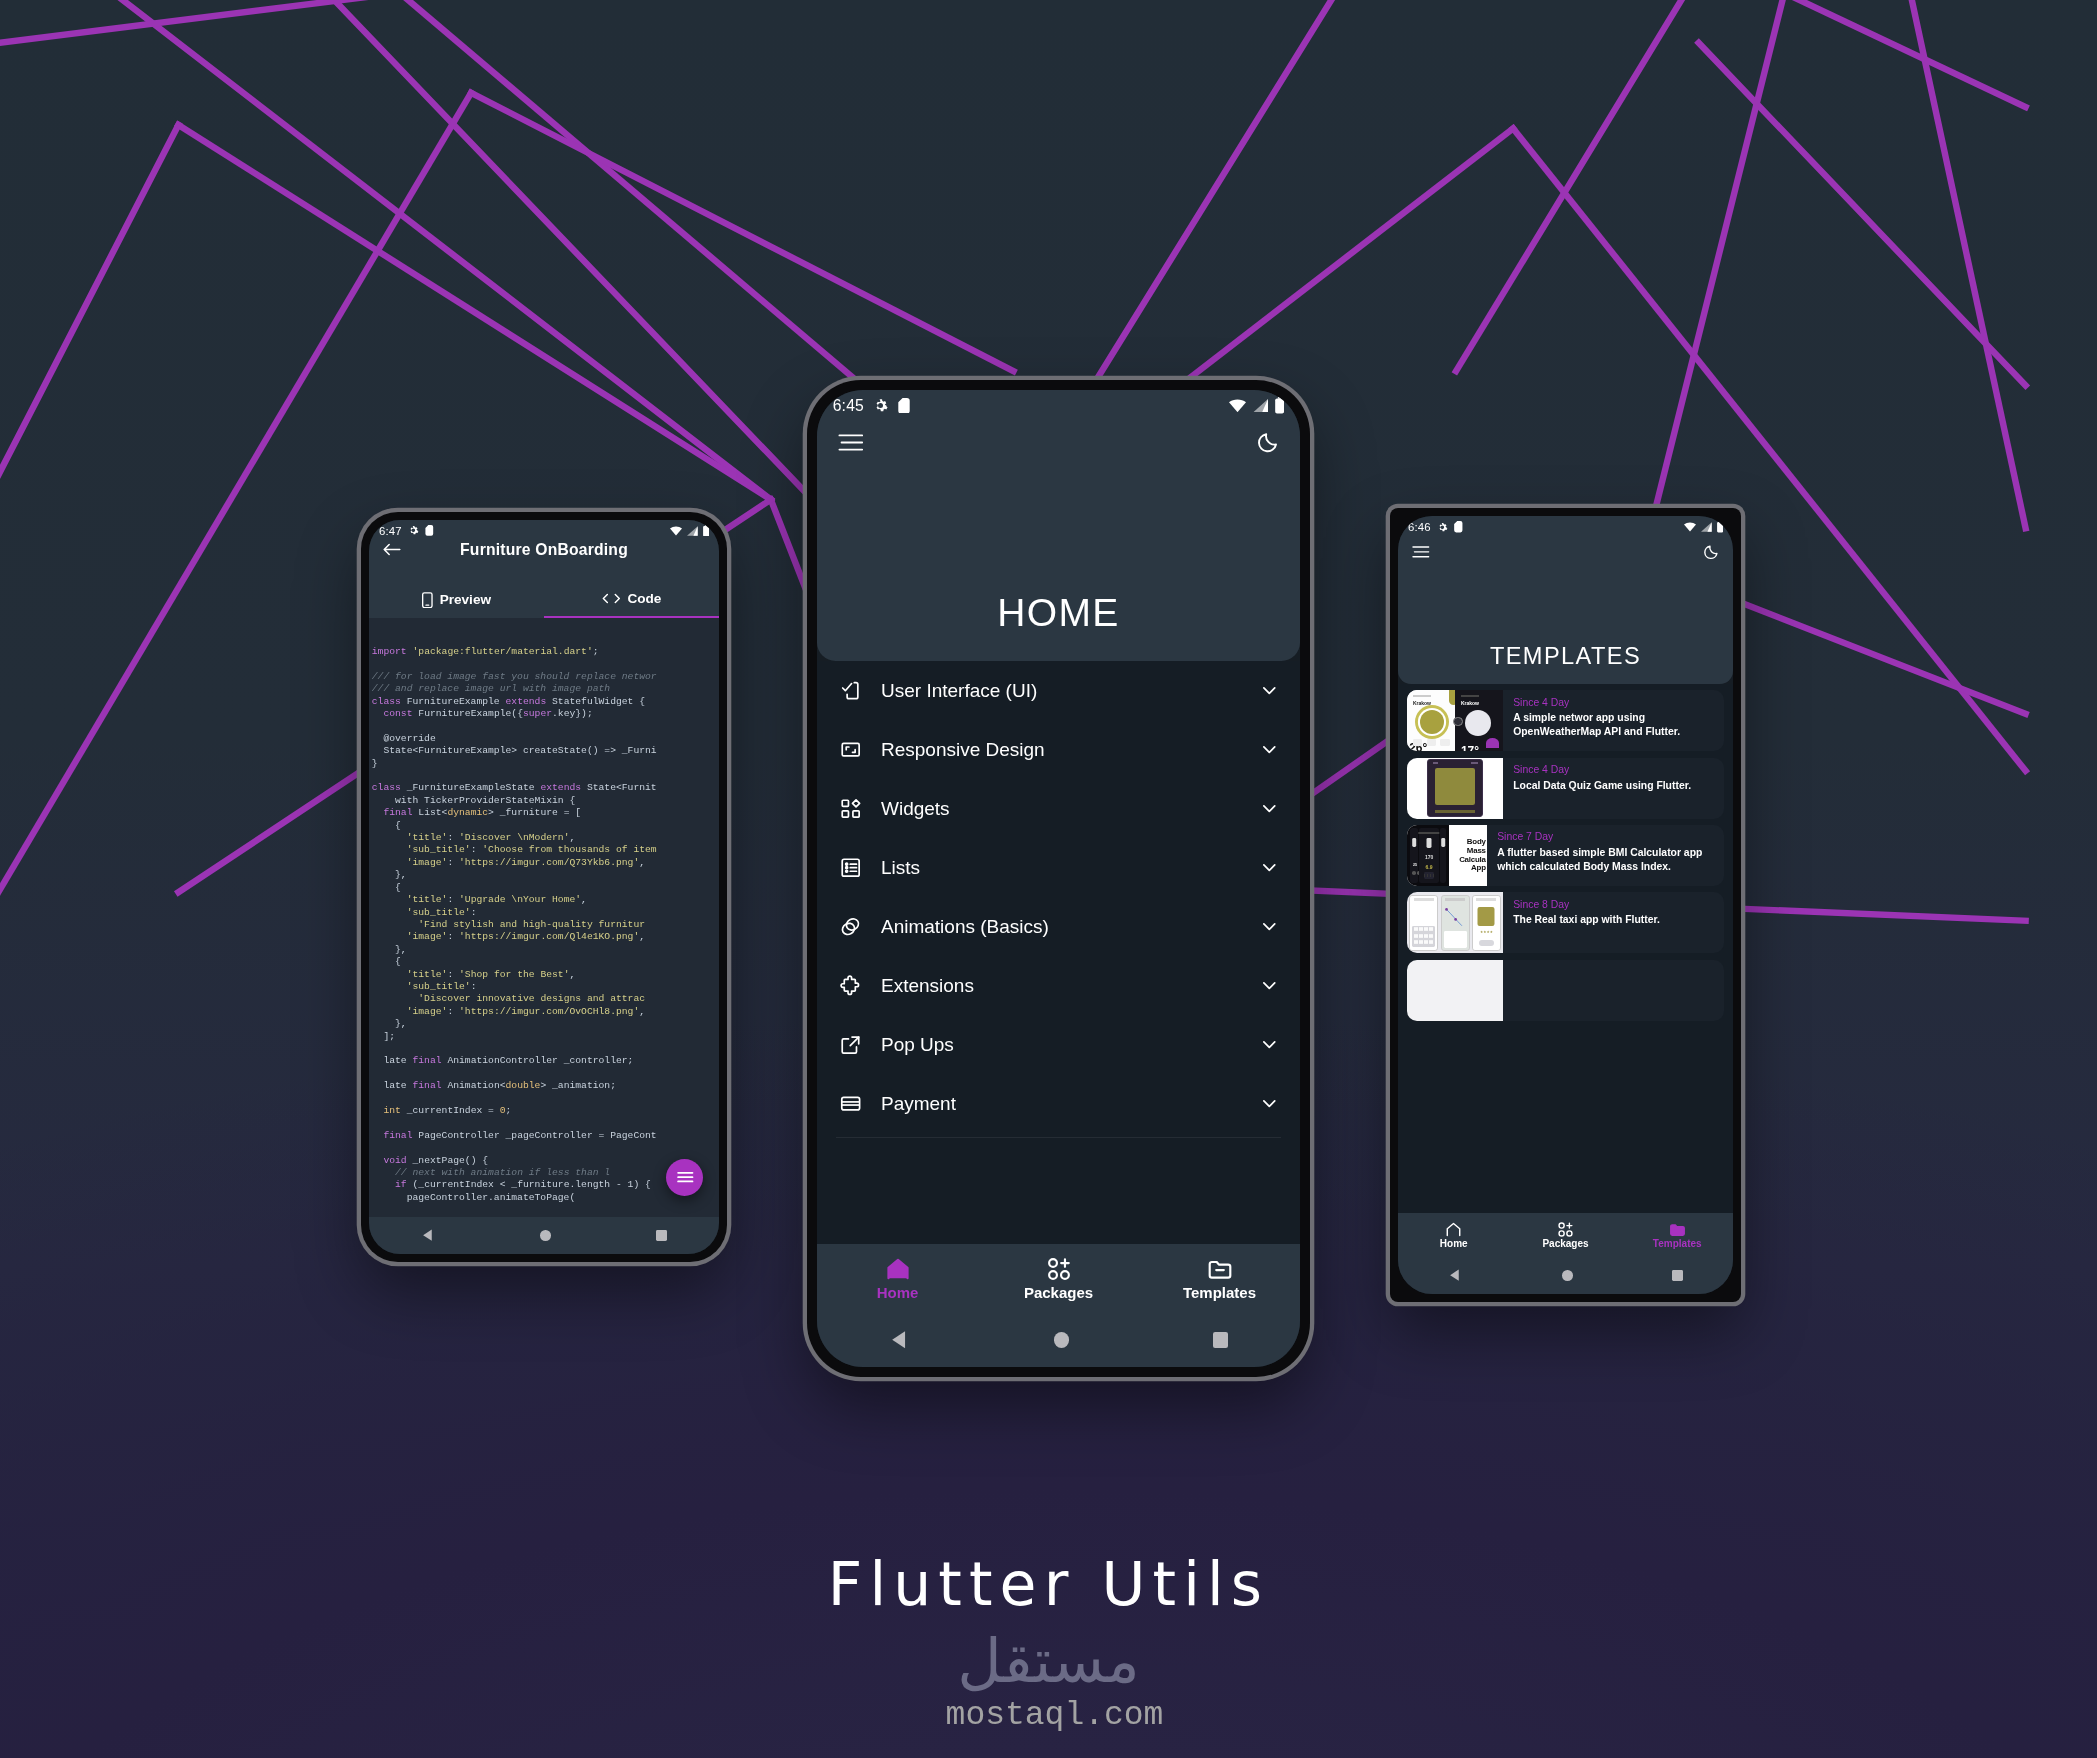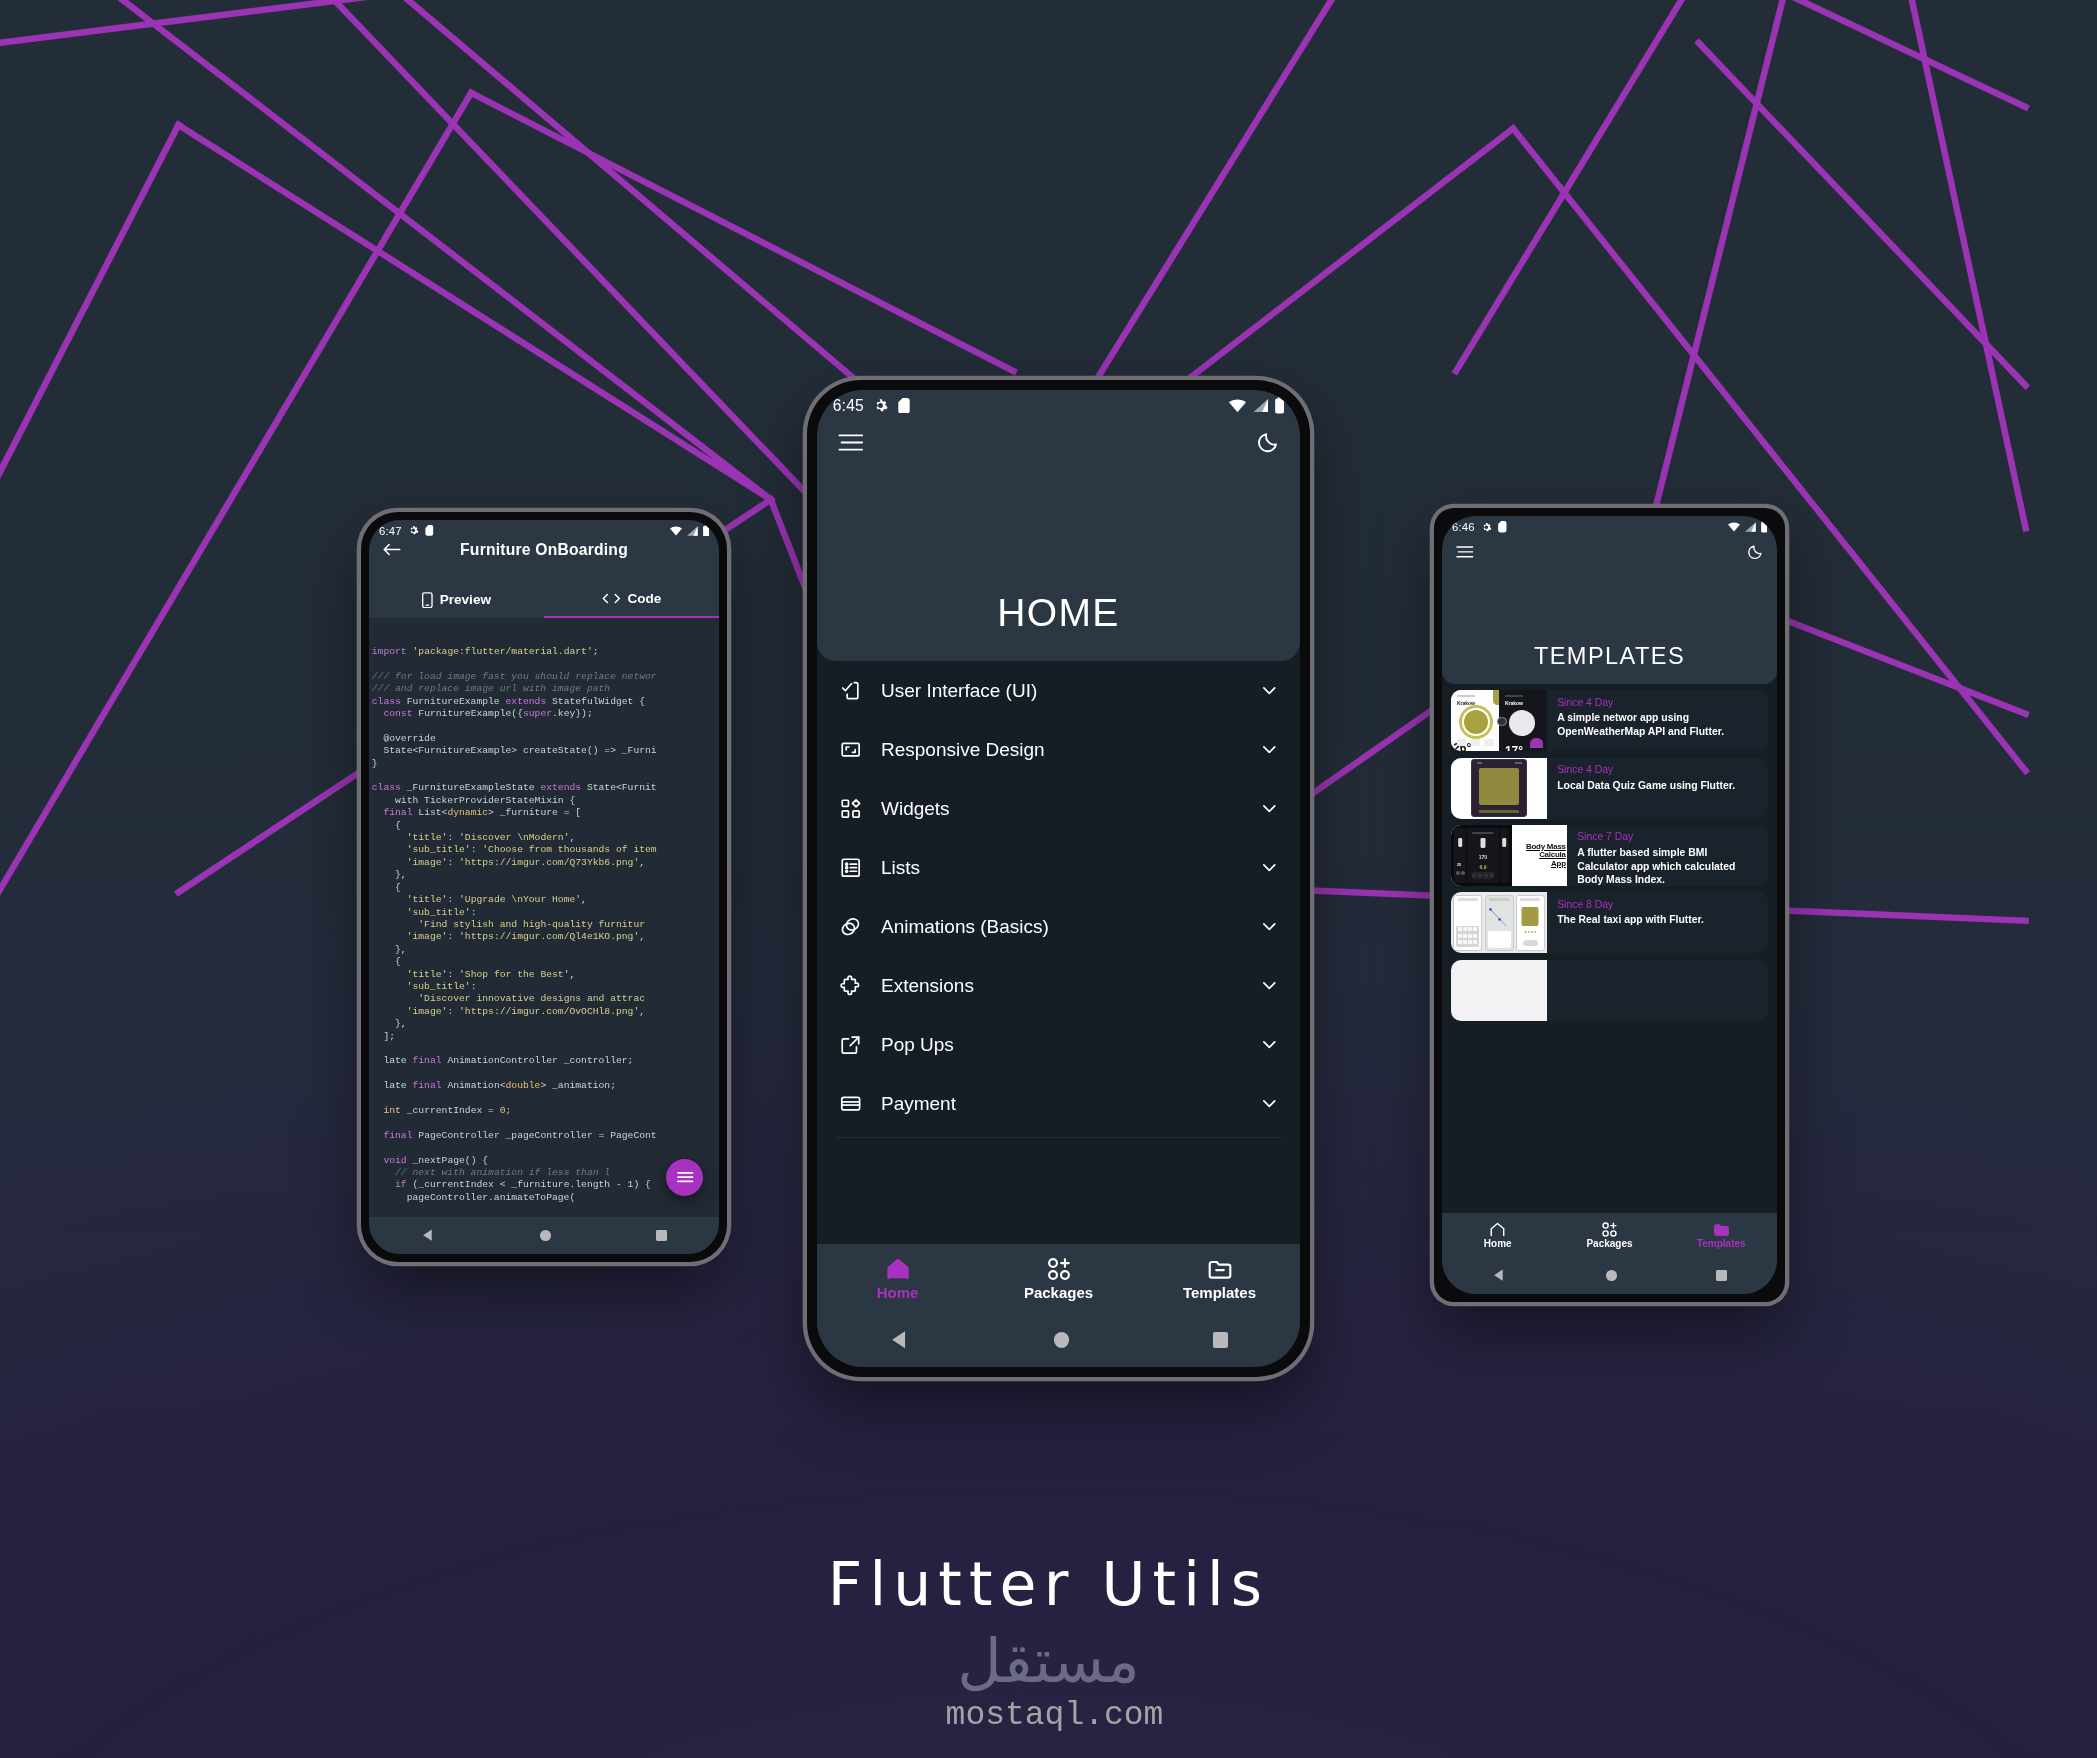--- a/index.html
+++ b/index.html
@@ -442,21 +442,21 @@
         <svg width="21.4" height="21.4" viewBox="0 0 20 20">
             <path d="M15 2 L15 18 L3 10 Z" fill="#b9b9bd"></path>
           </svg>
       </span>
       <span class="dot" style="width:15.7px;height:15.7px;"></span>
       <span class="sq" style="width:15.7px;height:15.7px;border-radius:2.1px;"></span>
     </div>
   </div>
 </div>
 
-<div class="phone" style="left:1390px; top:508px; width:351px; height:794px; border-radius:20px;margin-left:44px;">
+<div class="phone" style="left:1390px; top:508px; width:351px; height:794px; border-radius:8px;">
   <div class="screen" style="inset:7.9px; border-radius:34px;">
 
     <div class="notch" style="width:151px;height:22px;border-radius:0 0 13px 13px;">
       <div class="speaker" style="width:46px;height:5.7px;"></div>
       <div class="cam" style="width:9.3px;height:9.3px;"></div>
     </div>
 
     <div class="statusbar" style="height:22px;padding:0 10px;font-size:11.4px;">
       <div class="sb-left" style="gap:6.4px;">
         <span class="sb-time">6:46</span>
@@ -544,21 +544,21 @@
 
       </div>
     </div>
           </div>
           <div class="tpl-body" style="padding: 6.4px 10px 0px;">
             <div class="tpl-since" style="font-size: 10.4px; margin-bottom: 3.6px;">Since 4 Day</div>
             <div class="tpl-desc" style="font-size: 10.4px; line-height: 13.6px;">Local Data Quiz Game using Flutter.</div>
           </div>
         </div>
         <div class="tpl-card" style="height: 61px; flex: 0 0 auto;">
-          <div class="tpl-thumb" style="width: 116px; height: 100%; text-decoration: underline;">
+          <div class="tpl-thumb" style="width: 80px; height: 100%;">
             <div style="display:flex;height:100%;width:100%;background:#fff">
       <div style="width:52%;background:#0b0b0f;position:relative;display:flex;gap:1.4px;padding:2.9px">
         <div style="width:22%;background:#15151c;border-radius:2.1px;position:relative">
           <div style="position:absolute;top:10px;left:50%;transform:translateX(-50%);width:3.6px;height:8.6px;background:#ddd;border-radius:1.4px"></div>
           <div style="position:absolute;bottom:15.7px;left:2.9px;font-size:3.6px;color:#eee;font-weight:700">25</div>
           <div style="position:absolute;bottom:8.6px;left:2.1px;display:flex;gap:1.4px">
                     <span style="width:3.6px;height:3.6px;border-radius:50%;background:#555"></span>
                     <span style="width:3.6px;height:3.6px;border-radius:50%;background:#555"></span>
                   </div>
         </div>

